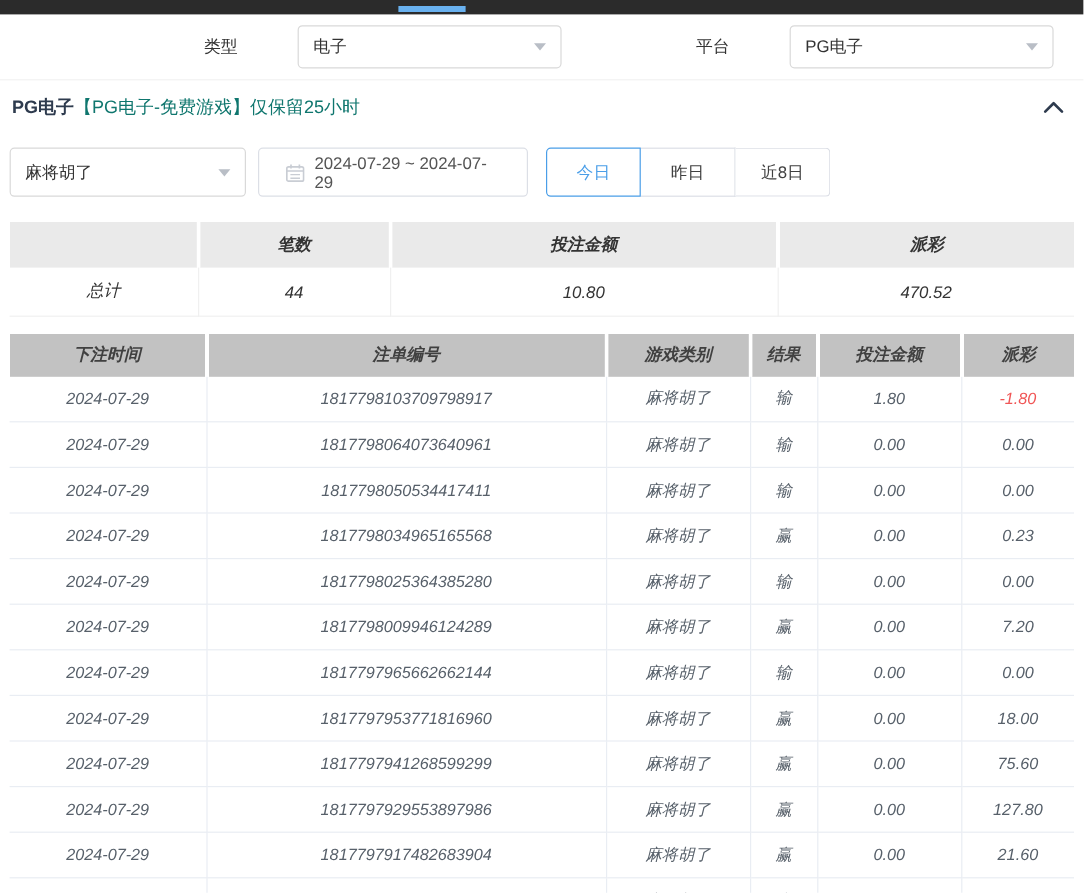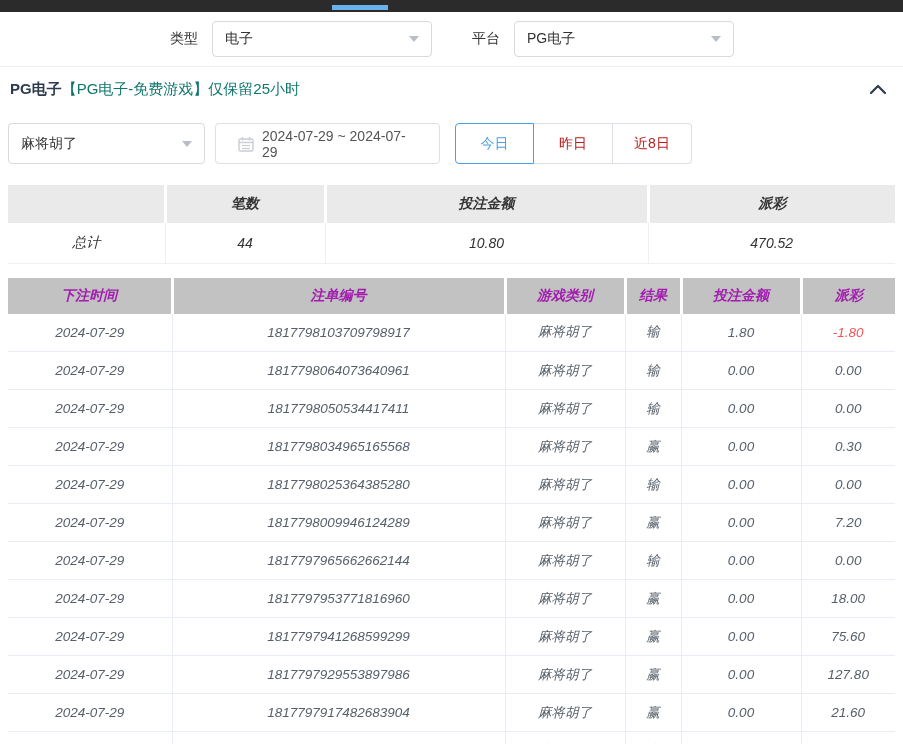--- a/index.html
+++ b/index.html
@@ -5,21 +5,21 @@
   * { margin:0; padding:0; box-sizing:border-box; }
   html,body { width:903px; height:744px; overflow:hidden; background:#fff;
     font-family:"Liberation Sans","DejaVu Sans",sans-serif; }
 
   
   .topbar { position:relative; width:903px; height:12px; background:#2b2b2b; }
   .tab-indicator { position:absolute; left:332px; top:5px; width:56px; height:5px; background:#69b1ef; }
 
   
   .filter-bar { height:55px; display:flex; align-items:center; padding-left:170px;
-    border-bottom:1px solid #f2f2f2; background:#fff; }
+    border-bottom:1px solid #f2f2f2; background:#fff;gap:36px; }
   .flabel { font-size:14px; color:#333; margin-right:14px; }
   .select { position:relative; display:flex; align-items:center; justify-content:space-between;
     width:220px; height:36px; border:1px solid #d9d9d9; border-radius:4px; padding:0 12px;
     font-size:14px; color:#333; background:#fff; cursor:pointer; }
   .select .caret { width:0; height:0; border-left:5px solid transparent; border-right:5px solid transparent;
     border-top:6px solid #b9bec6; margin-left:8px; }
   .gap40 { width:40px; }
 
   
   .section-header { display:flex; align-items:center; height:40px; padding:0 10px; margin-top:2px; }
@@ -28,21 +28,21 @@
   .collapse { margin-left:auto; cursor:pointer; display:flex; align-items:center; padding-right:6px; }
 
   
   .query-row { display:flex; align-items:center; margin:14px 8px 0 8px; height:41px; }
   .game-select { width:197px; height:41px; }
   .date-range { display:flex; align-items:center; width:225px; height:41px; border:1px solid #dcdfe6;
     border-radius:4px; margin-left:10px; padding:0 22px; font-size:14px; color:#555; cursor:pointer; }
   .date-range svg { margin-right:8px; flex:none; }
   .btn-group { display:flex; margin-left:15px; }
   .qbtn { width:79px; height:41px; background:#fff; border:1px solid #dcdfe6; border-left-width:0;
-    font-size:14px; color:#b91c1c; cursor:pointer; font-family:inherit; }
+    font-size:14px; color:#404040; cursor:pointer; font-family:inherit; }
   .qbtn:first-child { border-left-width:1px; border-radius:4px 0 0 4px; }
   .qbtn:last-child { border-radius:0 4px 4px 0; }
   .qbtn.active { color:#4a9ee8; border:1px solid #4a9ee8; position:relative; z-index:1; }
   .search-btn { width:80px; height:40px; margin-left:10px; background:#68b0ea; color:#fff;
     border:none; border-radius:4px; font-size:14px; cursor:pointer; font-family:inherit; }
 
   
   table { border-collapse:collapse; table-layout:fixed; width:887px; margin:0 8px;font-style:italic; }
   td, th { overflow:hidden; white-space:nowrap; }
 
@@ -50,21 +50,21 @@
   .summary-table { margin-top:21px; }
   .summary-table th { height:38px; background:#eaeaea; font-size:14px; font-weight:bold; color:#333;
     text-align:center; border-right:3px solid #fff; }
   .summary-table th:last-child { border-right:none; }
   .summary-table td { height:40px; background:#fff; font-size:14px; color:#333; text-align:center;
     border-right:1px solid #f0f0f0; border-bottom:1px solid #f0f0f0; }
   .summary-table td:last-child { border-right:none;margin-top:10px; }
 
   
   .bets-table { margin-top:14px; }
-  .bets-table th { height:36px; background:#c2c2c2; color:#a21caf; font-size:14px; font-weight:bold;
+  .bets-table th { height:36px; background:#c2c2c2; color:#404040; font-size:14px; font-weight:bold;
     text-align:center; border-right:3px solid #fff; }
   .bets-table th:last-child { border-right:none; }
   .bets-table td { height:38px; font-size:13.5px; color:#57606a; text-align:center; background:#fff;
     border-right:1px solid #e9edf3; border-bottom:1px solid #e9edf3; }
   .bets-table td:last-child { border-right:none; }
   .bets-table td.neg { color:#f05656; }
 </style>
 </head>
 <body>
 
@@ -187,21 +187,21 @@
         <td>输</td>
         <td>0.00</td>
         <td>0.00</td>
       </tr>
       <tr>
         <td>2024-07-29</td>
         <td>1817798034965165568</td>
         <td>麻将胡了</td>
         <td>赢</td>
         <td>0.00</td>
-        <td>0.30</td>
+        <td>0.23</td>
       </tr>
       <tr>
         <td>2024-07-29</td>
         <td>1817798025364385280</td>
         <td>麻将胡了</td>
         <td>输</td>
         <td>0.00</td>
         <td>0.00</td>
       </tr>
       <tr>

